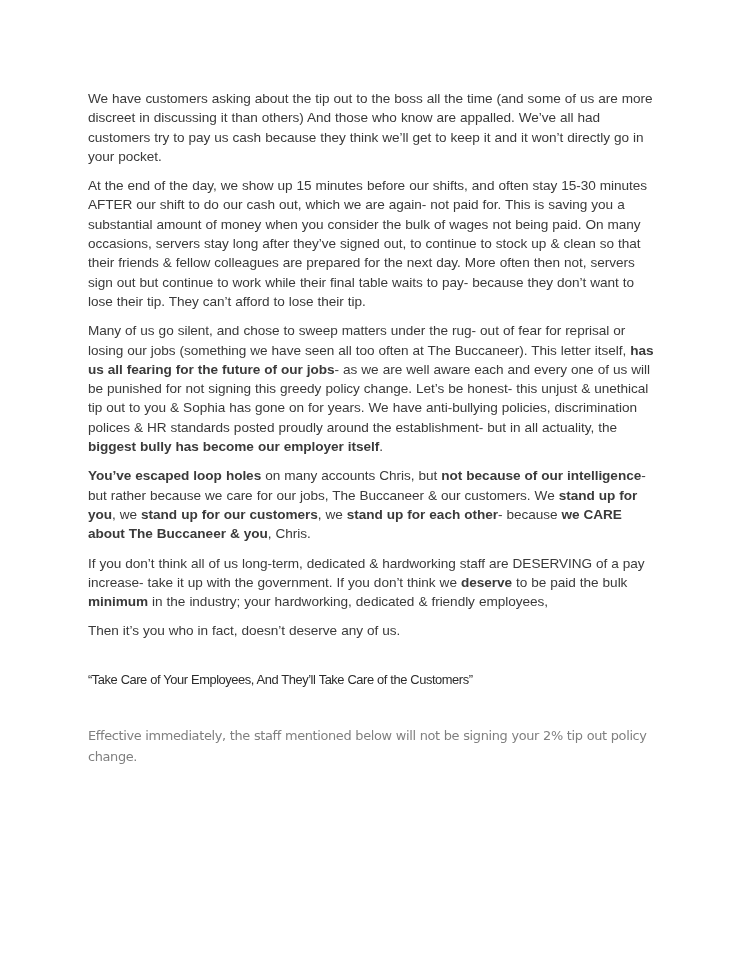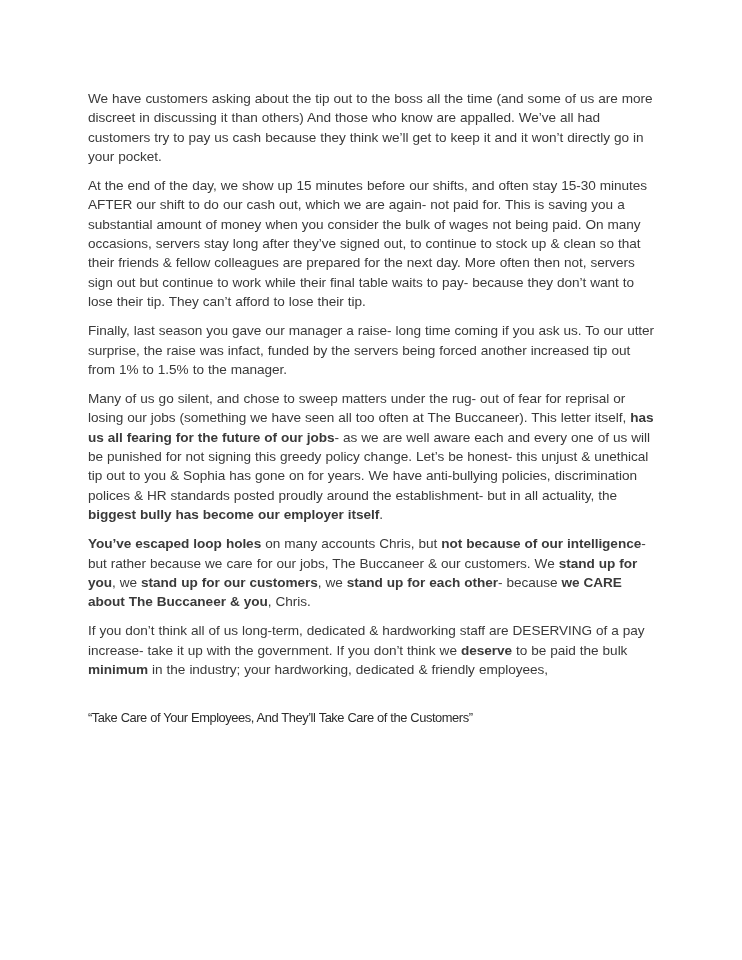--- a/index.html
+++ b/index.html
@@ -48,19 +48,20 @@
     letter-spacing: -0.35px;
   }
 </style>
 </head>
 <body>
 
 <div class="page">
   <div>
       <p class="body"><span>We have customers asking about the tip out to the boss all the time (and some of us are more discreet in discussing it than others) And those who know are appalled. We’ve all had customers try to pay us cash because they think we’ll get to keep it and it won’t directly go in your pocket.</span></p>
       <p class="body"><span>At the end of the day, we show up 15 minutes before our shifts, and often stay 15-30 minutes AFTER our shift to do our cash out, which we are again- not paid for. This is saving you a substantial amount of money when you consider the bulk of wages not being paid. On many occasions, servers stay long after they’ve signed out, to continue to stock up &amp; clean so that their friends &amp; fellow colleagues are prepared for the next day. More often then not, servers sign out but continue to work while their final table waits to pay- because they don’t want to lose their tip. They can’t afford to lose their tip.</span></p>
-      <p class="body"><span>Finally, last season you gave our manager a raise- long time coming if you ask us. To our utter surprise, the raise was infact, funded by the servers being forced another increased tip out from 1% to 1.5% to the manager.</span></p>
       <p class="body"><span>Many of us go silent, and chose to sweep matters under the rug- out of fear for reprisal or losing our jobs (something we have seen all too often at The Buccaneer). This letter itself, </span><b>has us all fearing for the future of our jobs</b><span>- as we are well aware each and every one of us will be punished for not signing this greedy policy change. Let’s be honest- this unjust &amp; unethical tip out to you &amp; Sophia has gone on for years. We have anti-bullying policies, discrimination polices &amp; HR standards posted proudly around the establishment- but in all actuality, the </span><b>biggest bully has become our employer itself</b><span>.</span></p>
       <p class="body"><b>You’ve escaped loop holes</b><span> on many accounts Chris, but </span><b>not because of our intelligence</b><span>- but rather because we care for our jobs, The Buccaneer &amp; our customers. We </span><b>stand up for you</b><span>, we </span><b>stand up for our customers</b><span>, we </span><b>stand up for each other</b><span>- because </span><b>we CARE about The Buccaneer &amp; you</b><span>, Chris.</span></p>
       <p class="body"><span>If you don’t think all of us long-term, dedicated &amp; hardworking staff are DESERVING of a pay increase- take it up with the government. If you don’t think we </span><b>deserve</b><span> to be paid the bulk </span><b>minimum</b><span> in the industry; your hardworking, dedicated &amp; friendly employees,</span></p>
+      <p class="body"><span>Then it’s you who in fact, doesn’t deserve any of us.</span></p>
       <p class="quote"><span>“Take Care of Your Employees, And They’ll Take Care of the Customers”</span></p>
+      <p class="muted"><span>Effective immediately, the staff mentioned below will not be signing your 2% tip out policy change.</span></p>
     </div>
 </div>
 
 </body></html>

